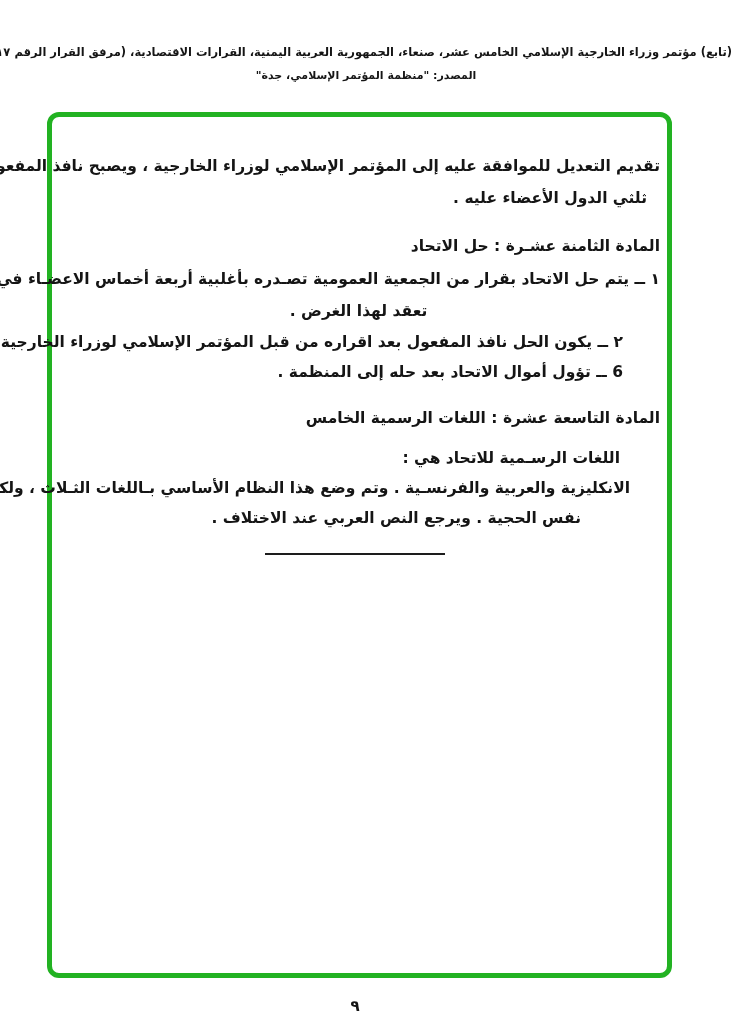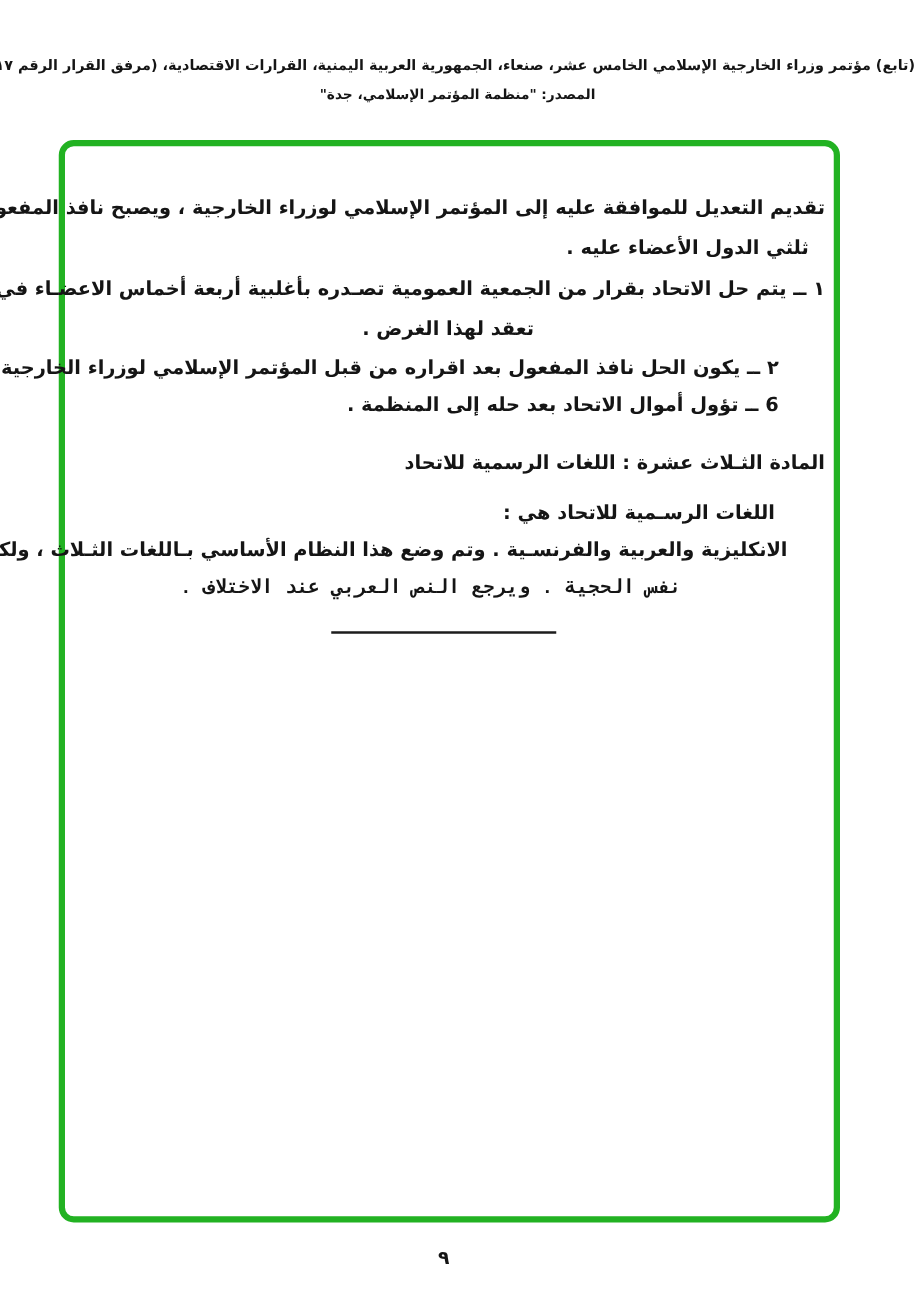--- a/index.html
+++ b/index.html
@@ -66,21 +66,21 @@
   .p1-l1   { margin-top: 34px; }
   .p1-l2   { margin-top: 2px;  margin-right: 13px; }
   .h-art18 { margin-top: 18px; }
   .it1-l1  { margin-top: 3px; }
   .it1-l2  { margin-top: 2px;  margin-right: 18px; text-align: center; }
   .it2     { margin-top: 1px;  margin-right: 37px; }
   .it3     { margin-top: 0px;  margin-right: 37px; }
   .h-art19 { margin-top: 16px; }
   .p2      { margin-top: 10px; margin-right: 40px; }
   .p3-l1   { margin-top: 0px;  margin-right: 30px; }
-  .p3-l2   { margin-top: 0px;  margin-right: 115px; font-family: Liberation Mono, monospace; }
+  .p3-l2   { margin-top: 0px;  margin-right: 79px; }
 
   .divider {
     height: 2px;
     background: #1d1d1d;
     width: 180px;
     margin: 20px 215px 0 auto;
   }
 
   
   .page-number {
@@ -100,27 +100,28 @@
   <div class="header-line1">(تابع) مؤتمر وزراء الخارجية الإسلامي الخامس عشر، صنعاء، الجمهورية العربية اليمنية، القرارات الاقتصادية، (مرفق القرار الرقم ١٥/١٧-أق)</div>
   <div class="header-line2">المصدر:  "منظمة المؤتمر الإسلامي، جدة"</div>
 </div>
 
 <div class="green-frame"></div>
 
 <div class="doc-body">
   <div class="line p1-l1">تقديم التعديل للموافقة عليه إلى المؤتمر الإسلامي لوزراء الخارجية ، ويصبح نافذ المفعول بعد تصــديق</div>
   <div class="line p1-l2">ثلثي الدول الأعضاء عليه .</div>
 
+  <div class="line h-art18">المادة الثامنة عشـرة : حل الاتحاد</div>
 
   <div class="line it1-l1">١ ــ يتم حل الاتحاد بقرار من الجمعية العمومية تصـدره بأغلبية أربعة أخماس الاعضـاء في دورة اسـتثنائية</div>
   <div class="line it1-l2">تعقد لهذا الغرض .</div>
   <div class="line it2">٢ ــ يكون الحل نافذ المفعول بعد اقراره من قبل المؤتمر الإسلامي لوزراء الخارجية .</div>
   <div class="line it3">6 ــ تؤول أموال الاتحاد بعد حله إلى المنظمة .</div>
 
-  <div class="line h-art19">المادة الثـلاث عشرة : اللغات الرسمية للاتحاد</div>
+  <div class="line h-art19">المادة التاسعة عشرة : اللغات الرسمية الخامس</div>
 
   <div class="line p2">اللغات الرسـمية للاتحاد هي :</div>
   <div class="line p3-l1">الانكليزية والعربية والفرنسـية . وتم وضع هذا النظام الأساسي بـاللغات الثـلاث ، ولكل منهـا</div>
   <div class="line p3-l2">نفس الحجية . ويرجع النص العربي عند الاختلاف .</div>
 
   <div class="divider"></div>
 </div>
 
 <div class="page-number">٩</div>
 

